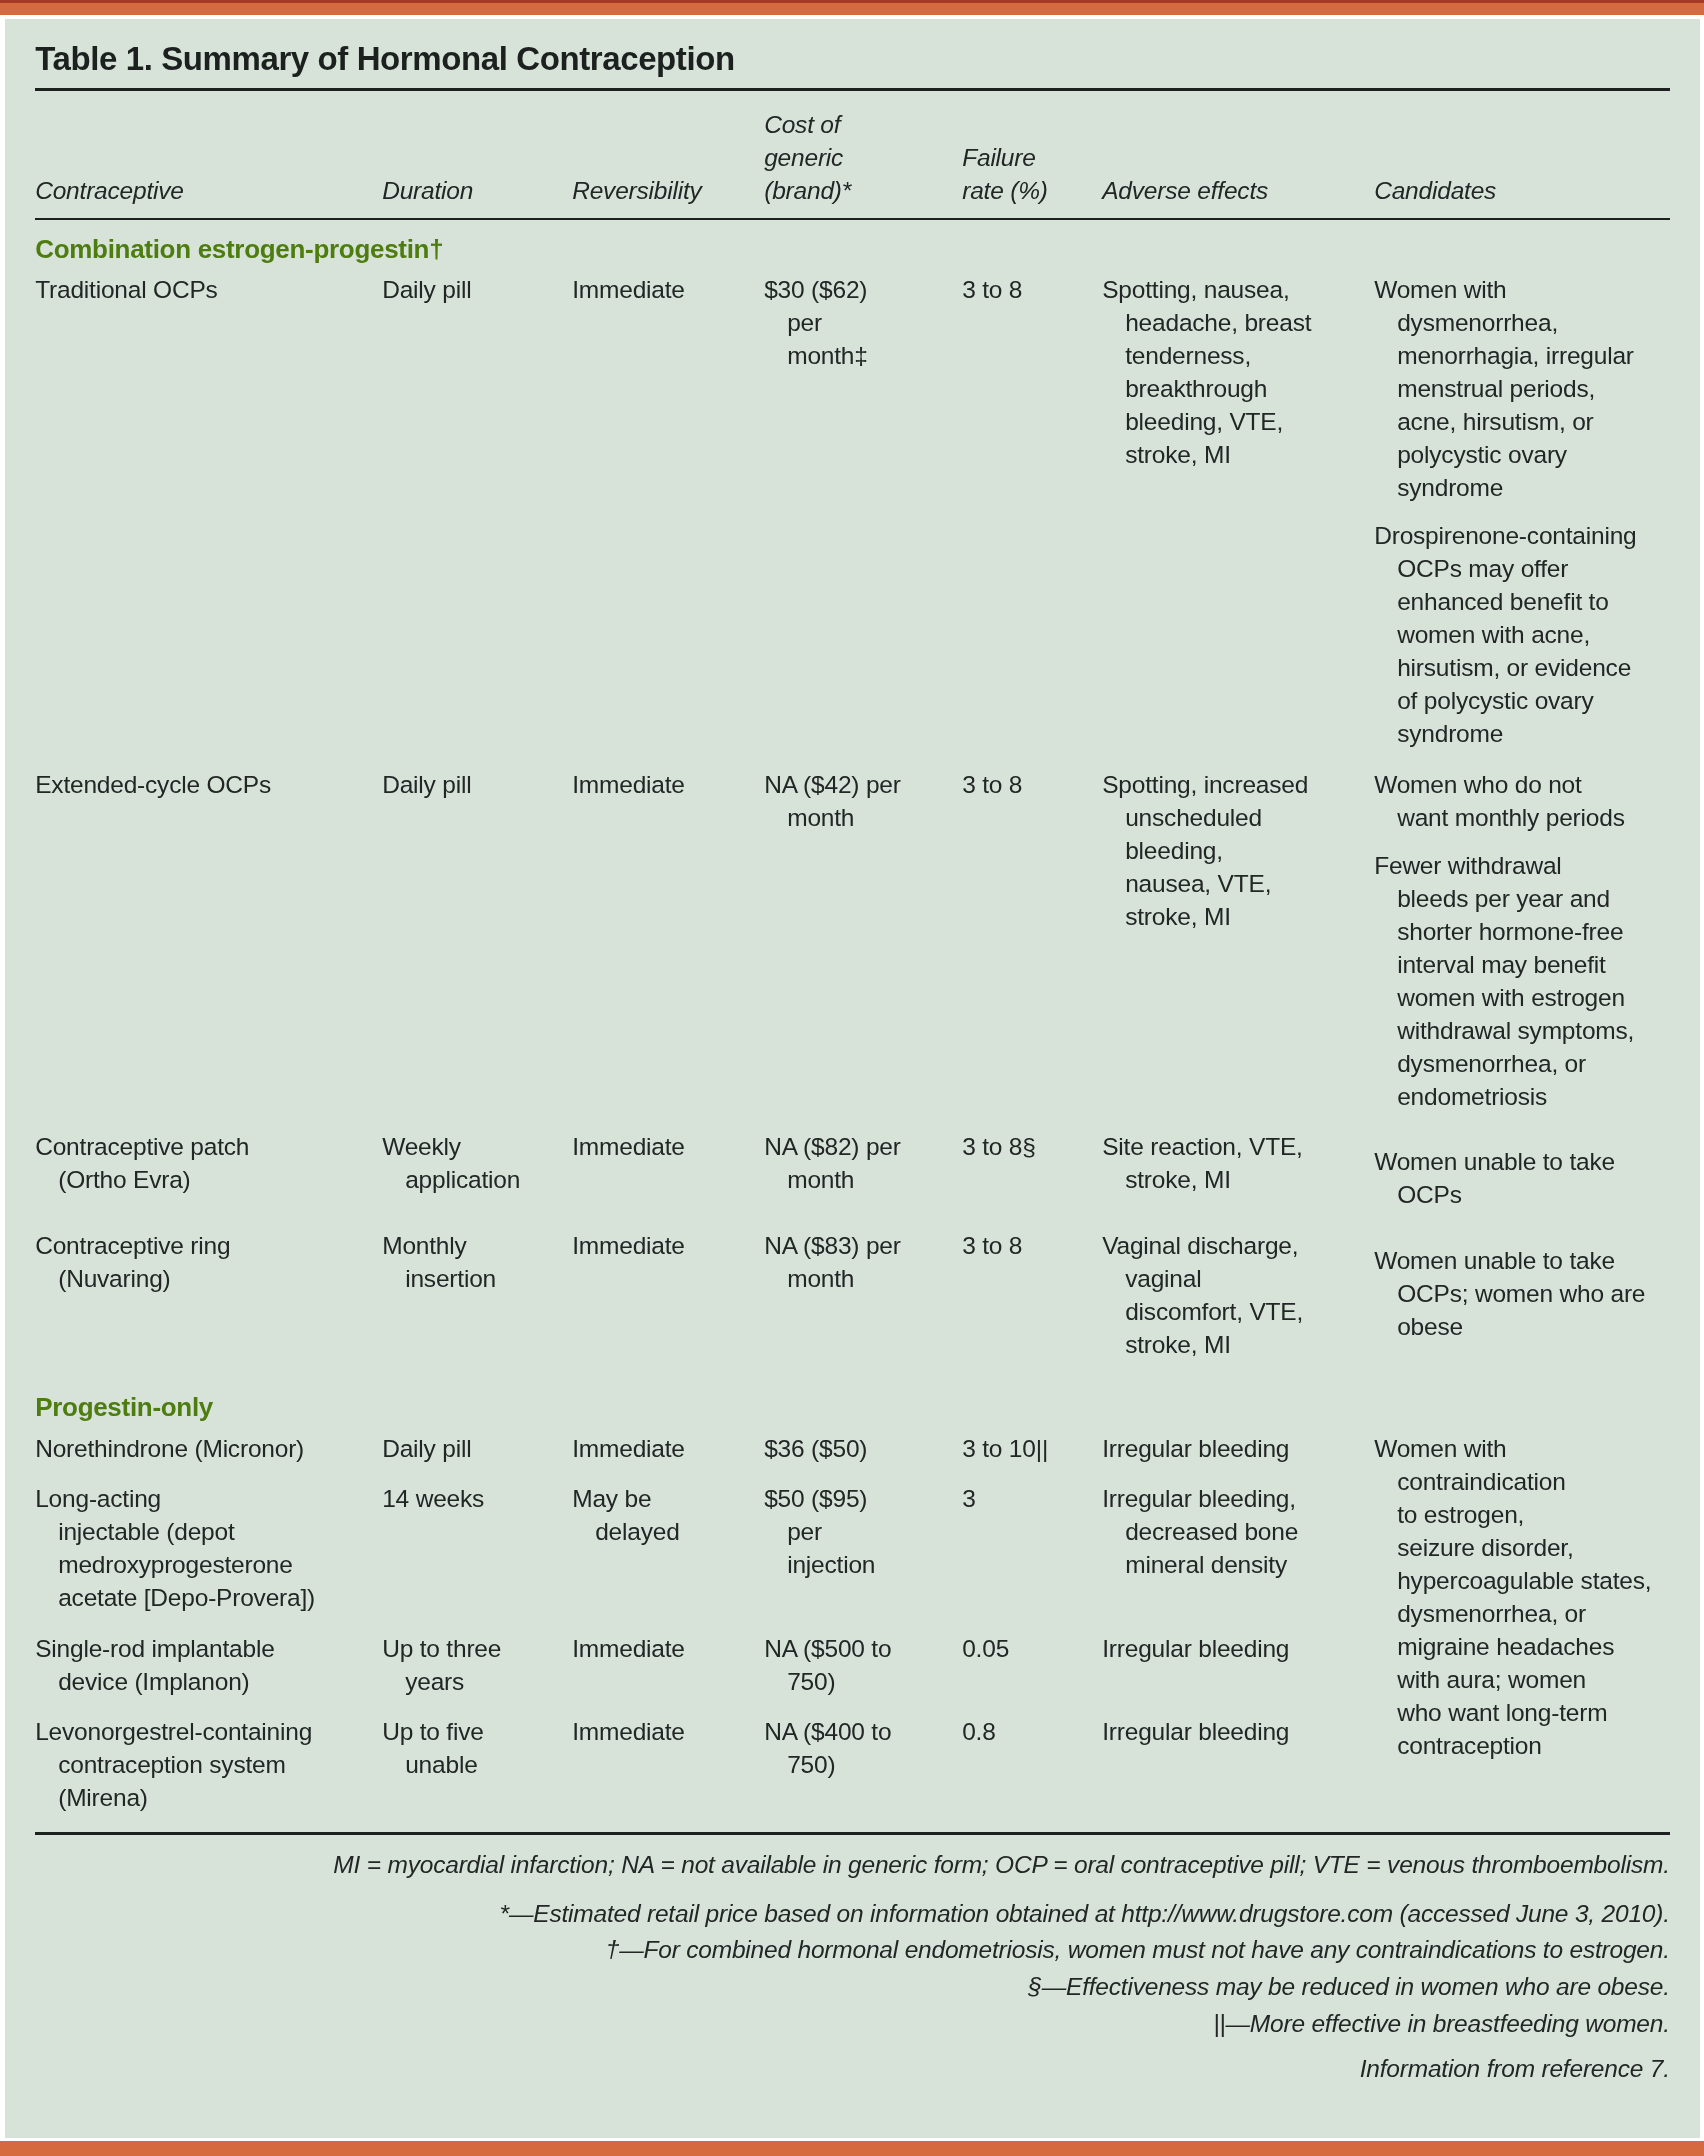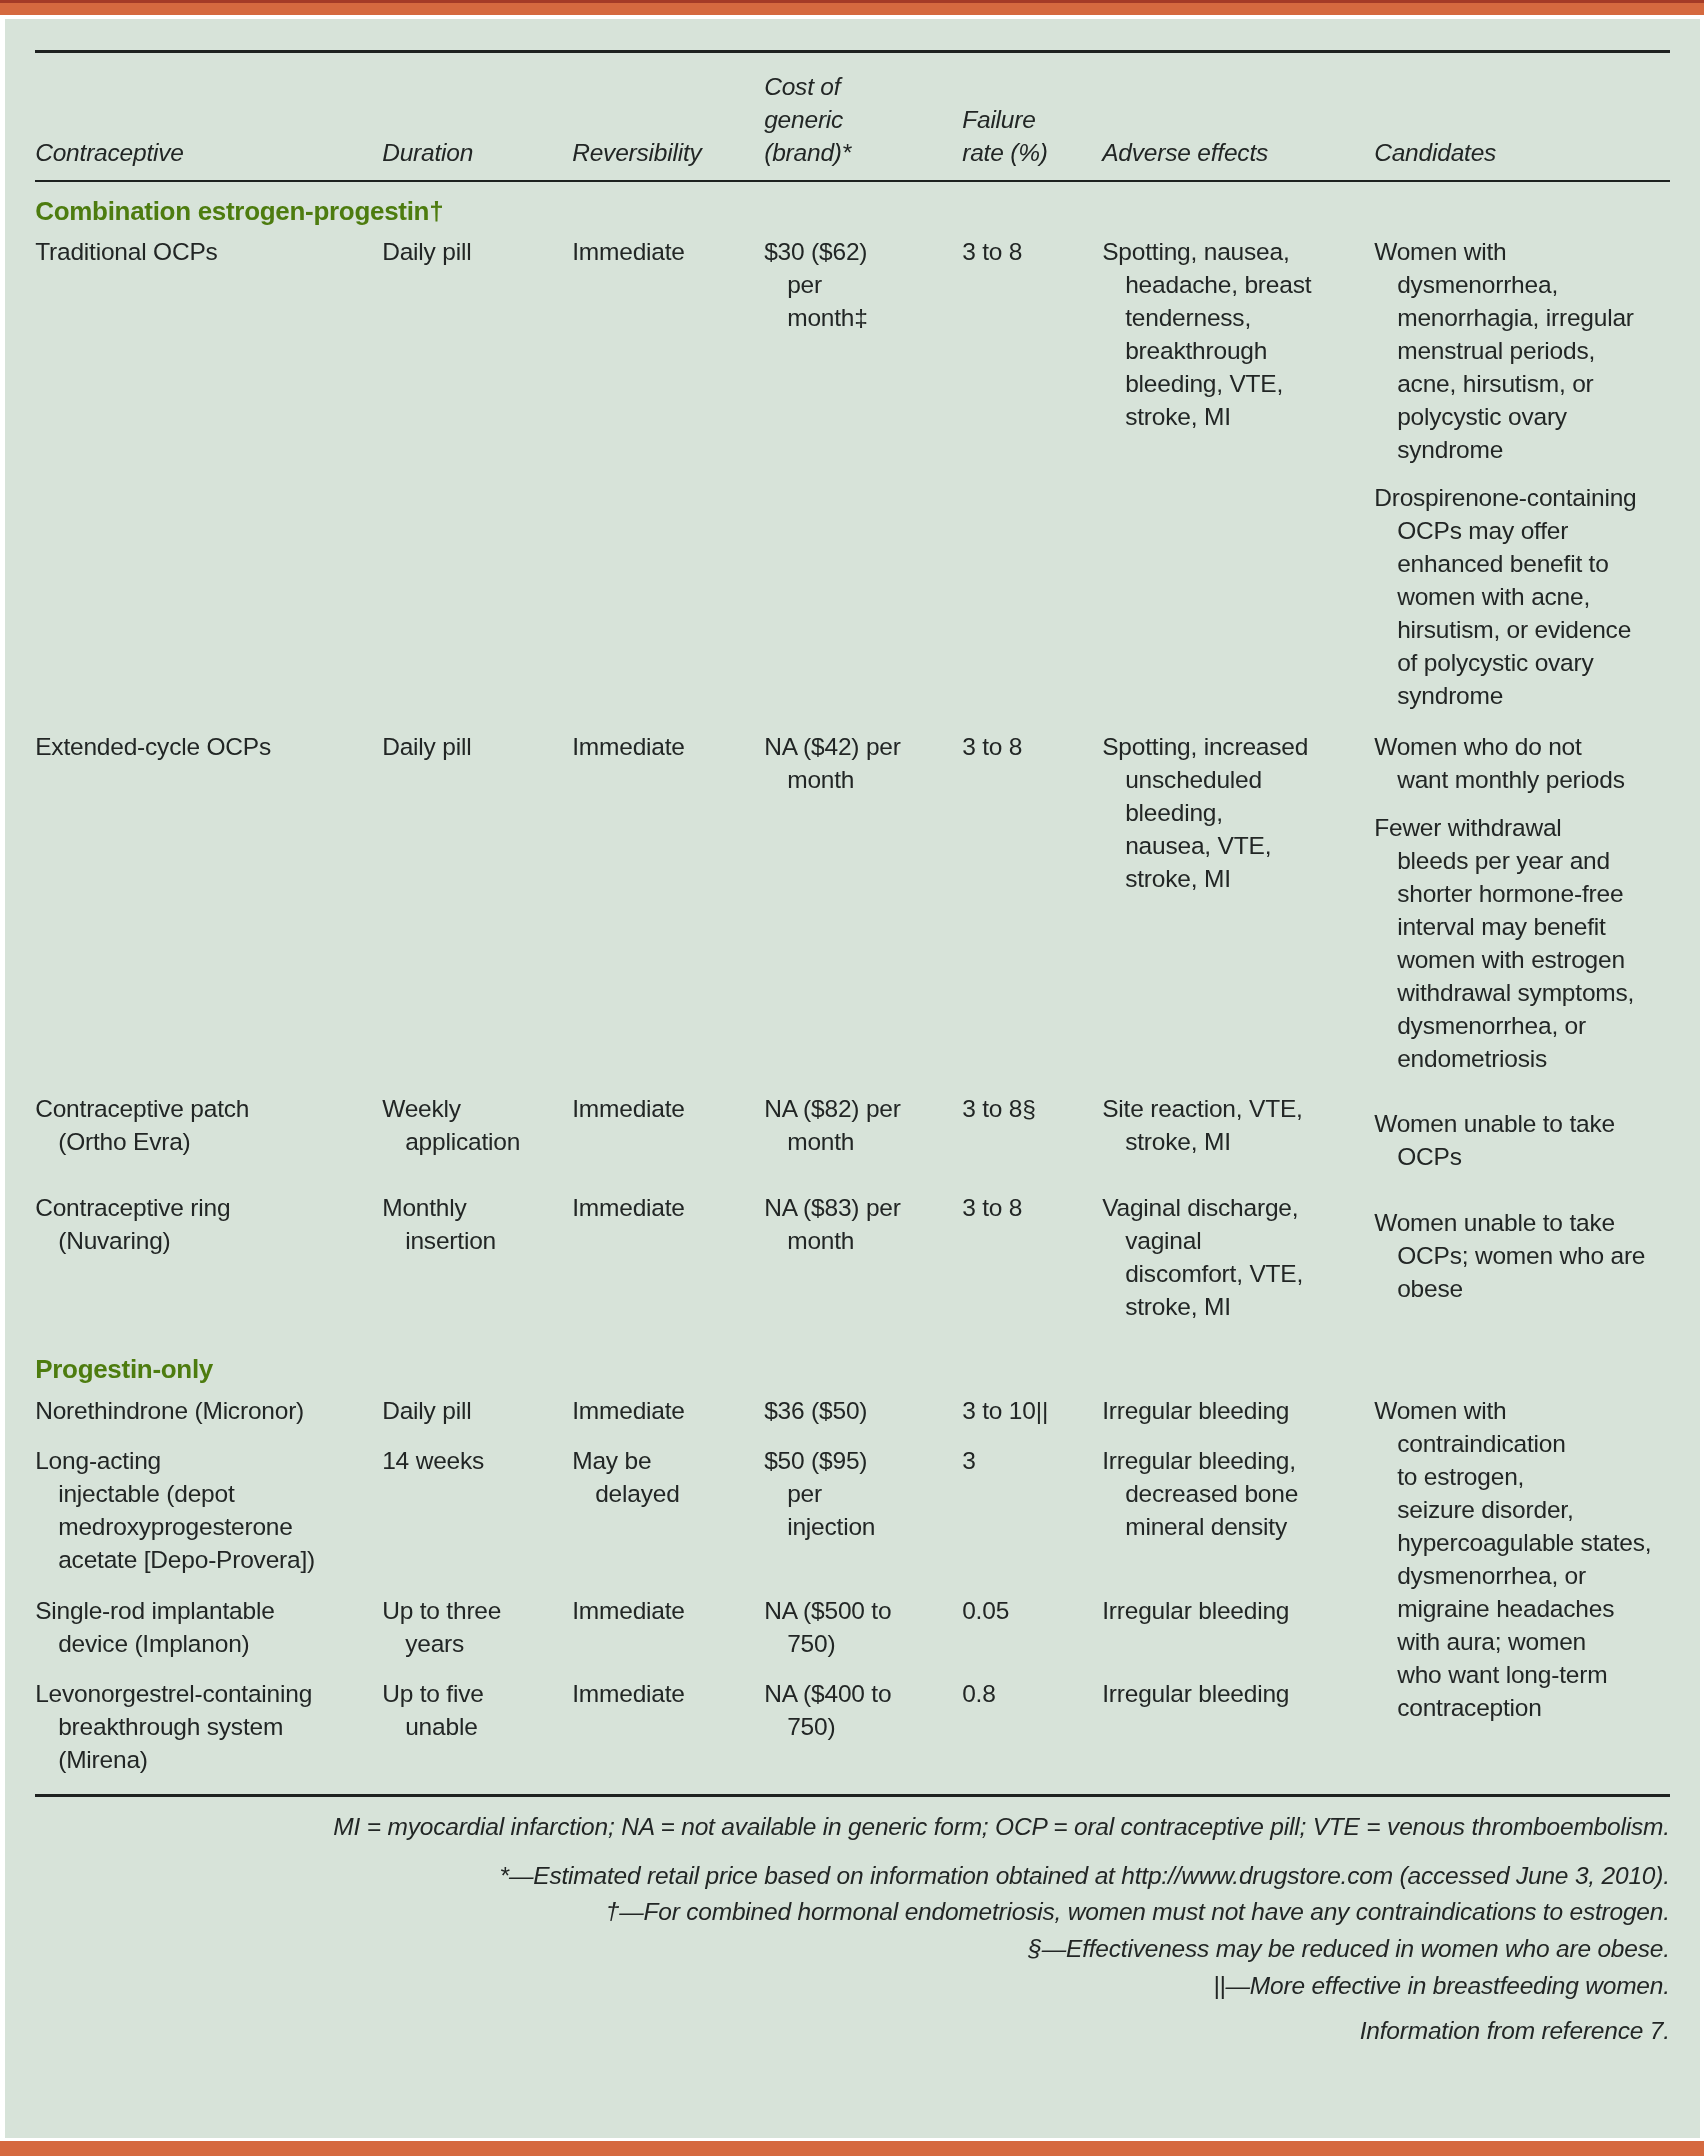--- a/index.html
+++ b/index.html
@@ -97,20 +97,21 @@
   .footnote-item { margin: 0 0 1.7px 0; }
   .footnote-source { margin: 10.5px 0 0 0; }
 </style>
 </head>
 <body>
 
 <div class="accent-bar top"></div>
 
 <div class="panel">
 
+  <h1 class="table-title">Table 1. Summary of Hormonal Contraception</h1>
   <div class="rule title-rule"></div>
 
   <table class="main">
     <colgroup>
       <col style="width:347px">
         <col style="width:190px">
         <col style="width:192px">
         <col style="width:198px">
         <col style="width:140px">
         <col style="width:272px">
@@ -359,21 +360,21 @@
         <td class="cell">
             <div class="hang">0.05</div>
           </td>
         <td class="cell">
             <div class="hang">Irregular bleeding</div>
           </td>
       </tr>
       <tr>
         <td class="cell">
             <div class="hang">Levonorgestrel-containing
-breakthrough system
+contraception system
 (Mirena)</div>
           </td>
         <td class="cell">
             <div class="hang">Up to five
 unable</div>
           </td>
         <td class="cell">
             <div class="hang">Immediate</div>
           </td>
         <td class="cell">

